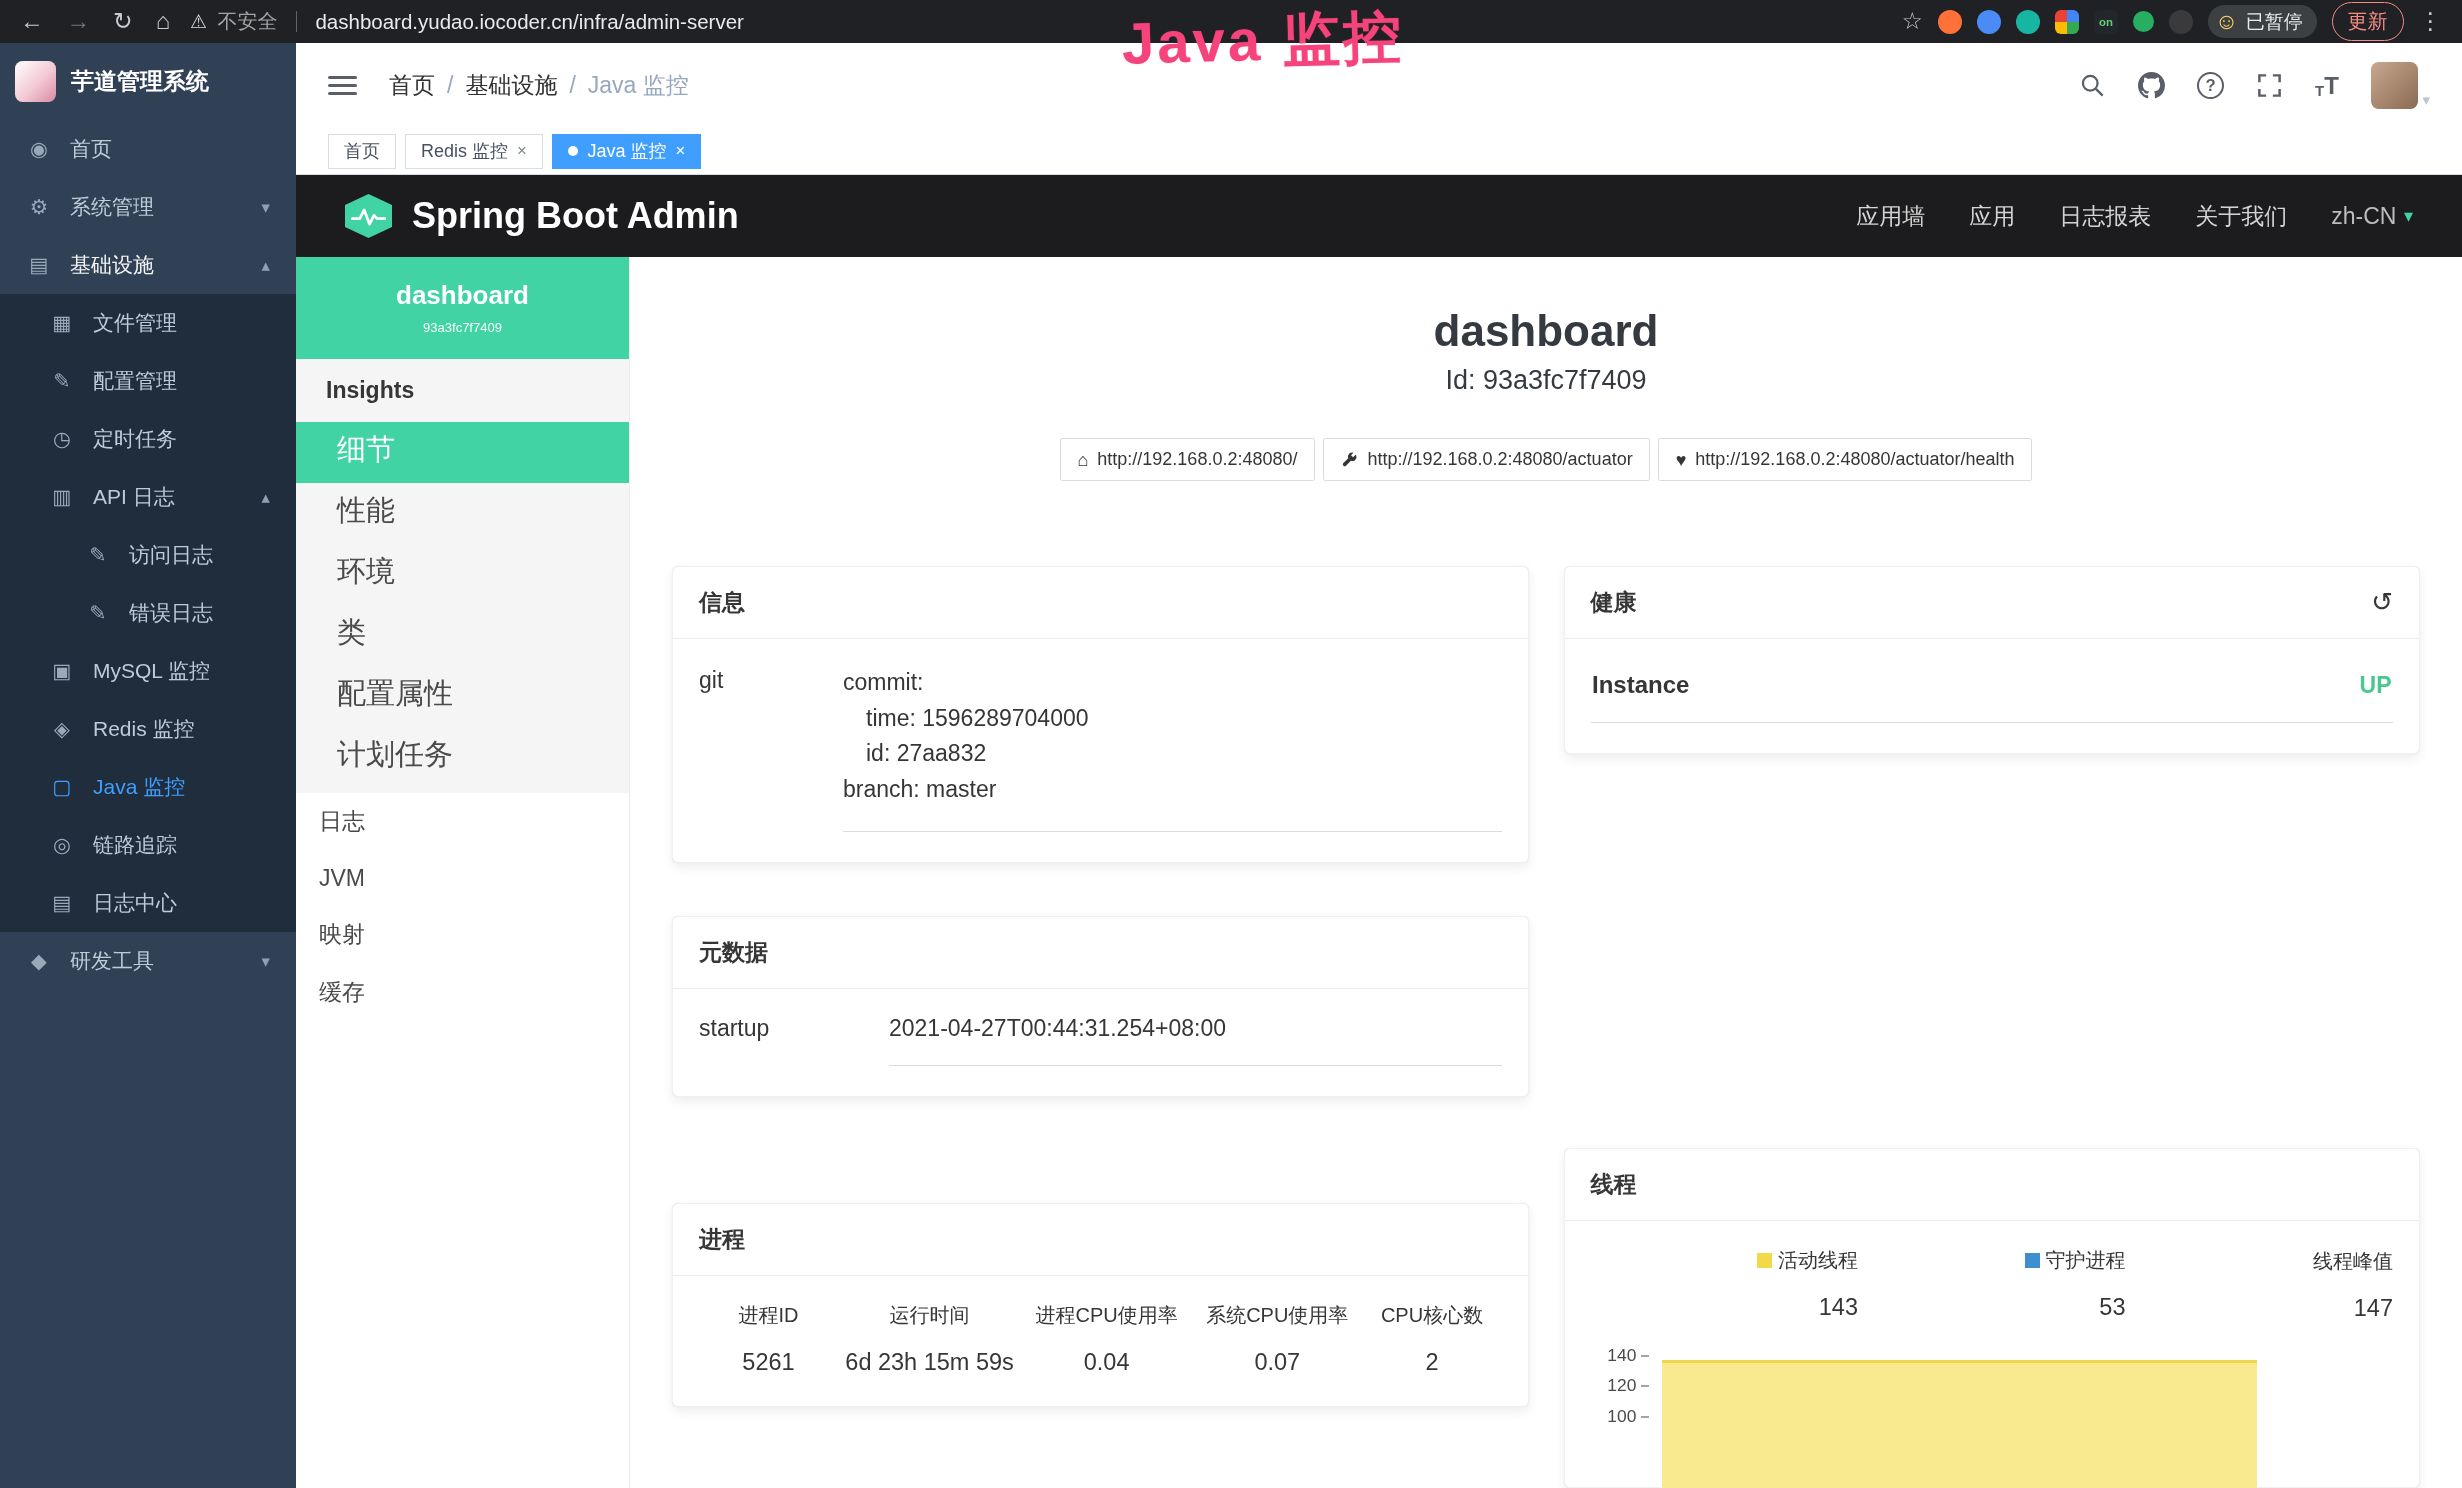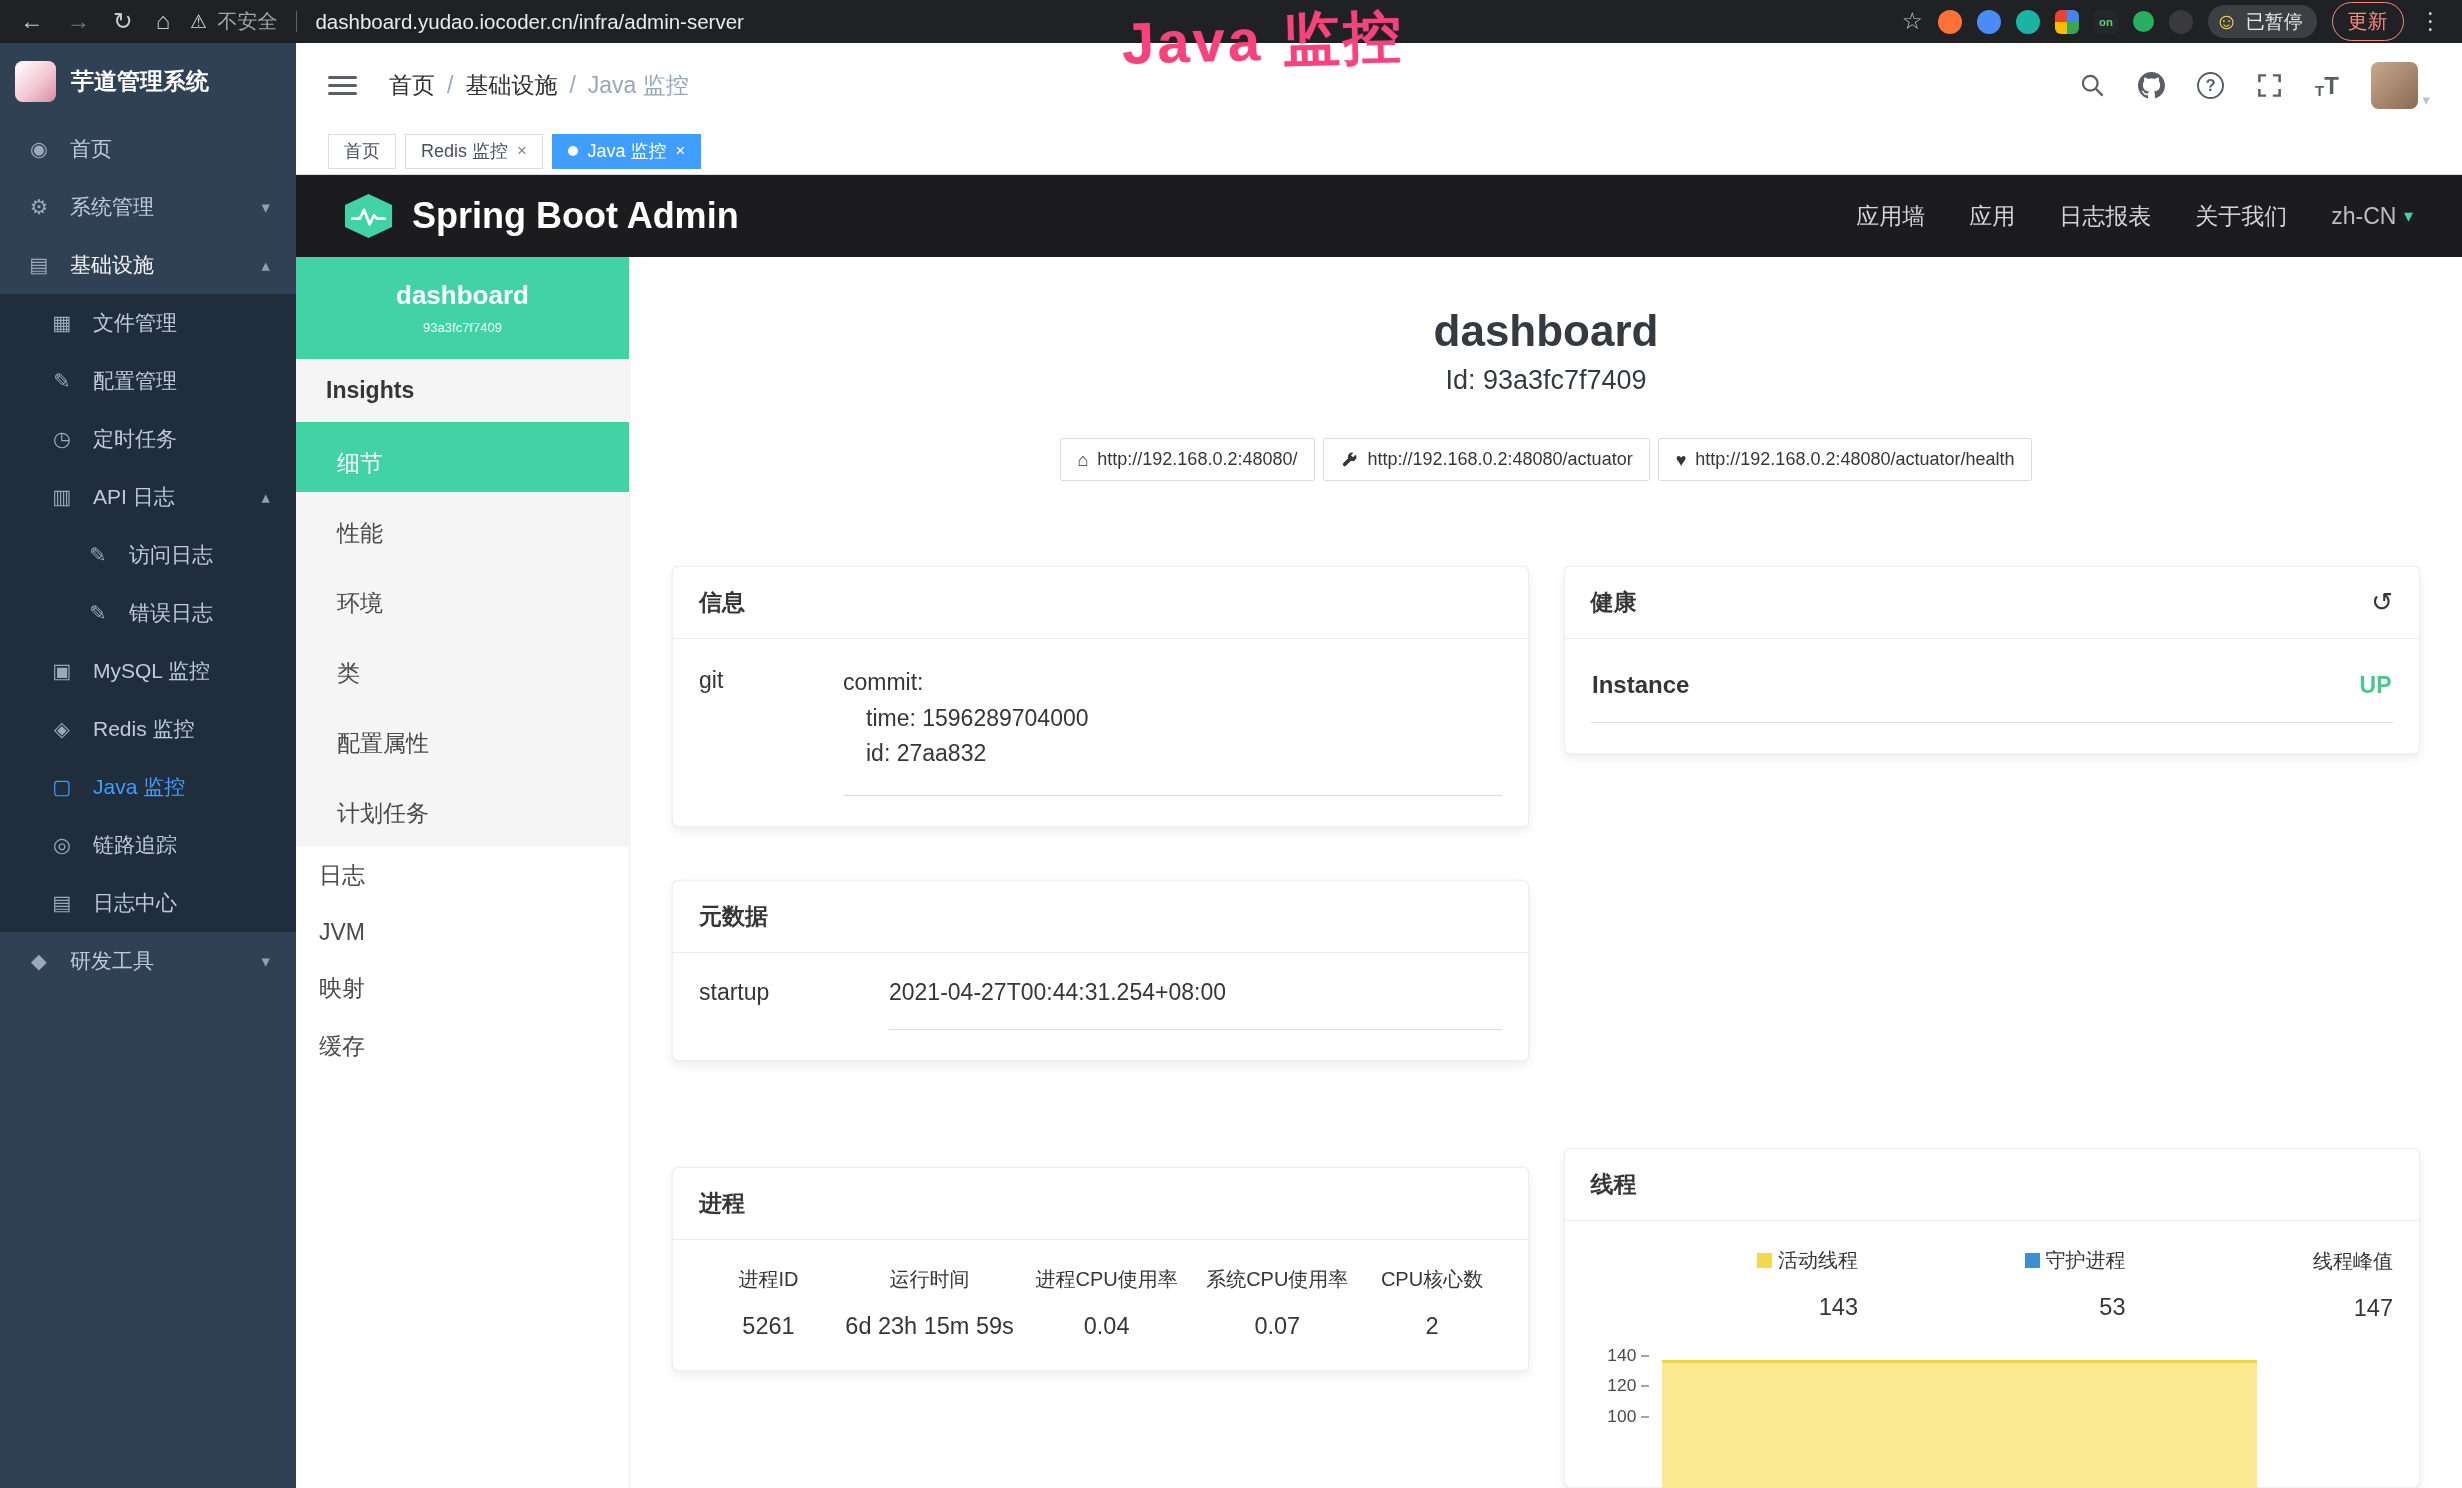--- a/index.html
+++ b/index.html
@@ -83,21 +83,21 @@
   .loc { display:inline-flex; align-items:center; gap:7.6px; color:#bdbdbd; }
   .loc .lc { color:#42d3a5; font-size:18px; }
 
   .sba-row { flex:1; display:flex; min-height:0; }
   .sba-side { width:334px; flex-shrink:0; border-right:0.8px solid #ededed; background:#fff; }
   .inst { background:#42d3a5; color:#fff; text-align:center; padding:23px 9px 24px; }
   .inst-name { font-size:26px; font-weight:700; }
   .inst-id { font-size:13px; margin-top:9px; opacity:.95; }
   .msec { background:#f5f5f5; padding-bottom:4.6px; }
   .msec-title { padding:18px 30px; font-size:23px; font-weight:700; color:#363636; }
-  .mitem { padding:26px 23px 13px 41px; font-size:23px; color:#4a4a4a; cursor:default; }
+  .mitem { padding:8px 23px 13px 41px; font-size:29px; color:#4a4a4a; cursor:default; }
   .mitem.active { background:#42d3a5; color:#fff; }
   .ritem { padding:13.7px 23px; font-size:23px; color:#4a4a4a; background:#fff; cursor:default; }
 
   .sba-main { flex:1; min-width:0; overflow:hidden; padding:49px 42px 0; }
   .ph h1 { font-size:44px; color:#343a40; text-align:center; font-weight:700; }
   .idl { font-size:27px; color:#343a40; text-align:center; margin-top:9px; }
   .links { display:flex; justify-content:center; gap:7.6px; margin-top:42px; }
   .lbtn { display:inline-flex; align-items:center; gap:9px; border:0.8px solid #dbdbdb; background:#fff; padding:10px 16.7px; font-size:18px; color:#363636; border-radius:2.3px; white-space:nowrap; font-family:inherit; cursor:default; }
   .lbtn .li { font-size:18px; line-height:1; }
   .lbtn svg { width:18px; height:18px; display:block; }
@@ -392,20 +392,21 @@
               <section class="card">
                 <div class="chead">
                     <span>信息</span>
                   </div>
                 <div class="cbody info-body">
                   <div class="ikey">git</div>
                   <div class="ival">
                     <div>commit:</div>
                     <div class="ind">time: 1596289704000</div>
                     <div class="ind">id: 27aa832</div>
+                    <div>branch: master</div>
                   </div>
                 </div>
               </section>
 
               <section class="card g70">
                 <div class="chead">
                     <span>元数据</span>
                   </div>
                 <div class="cbody mrow">
                   <div class="mkey">startup</div>

